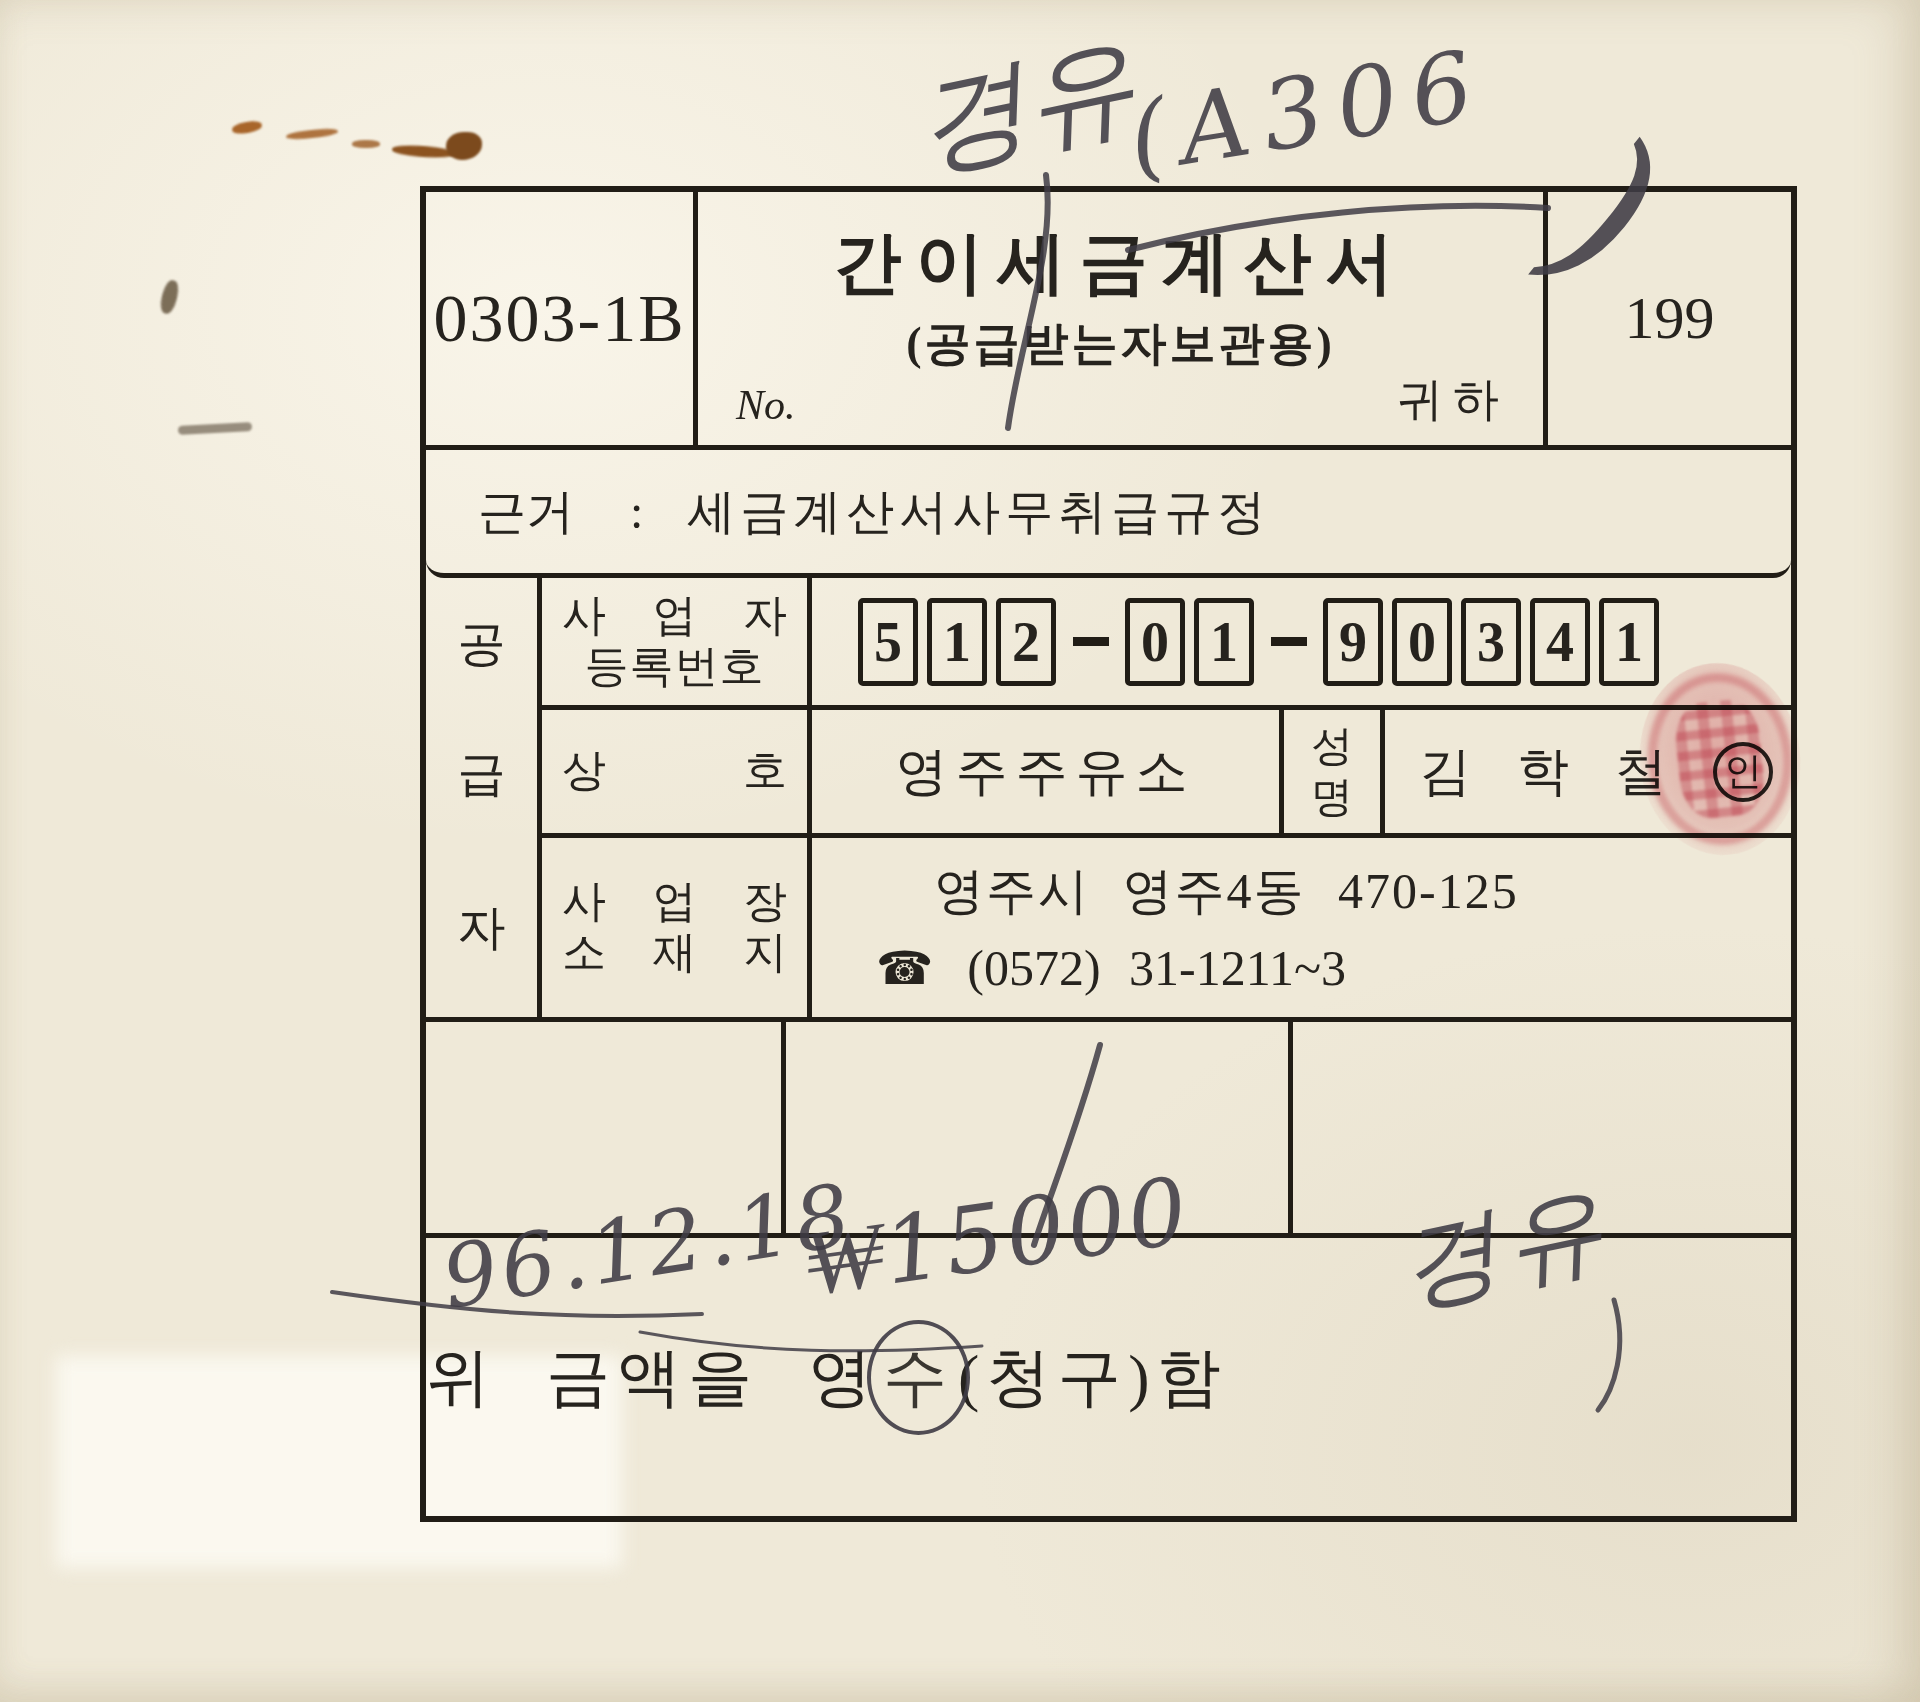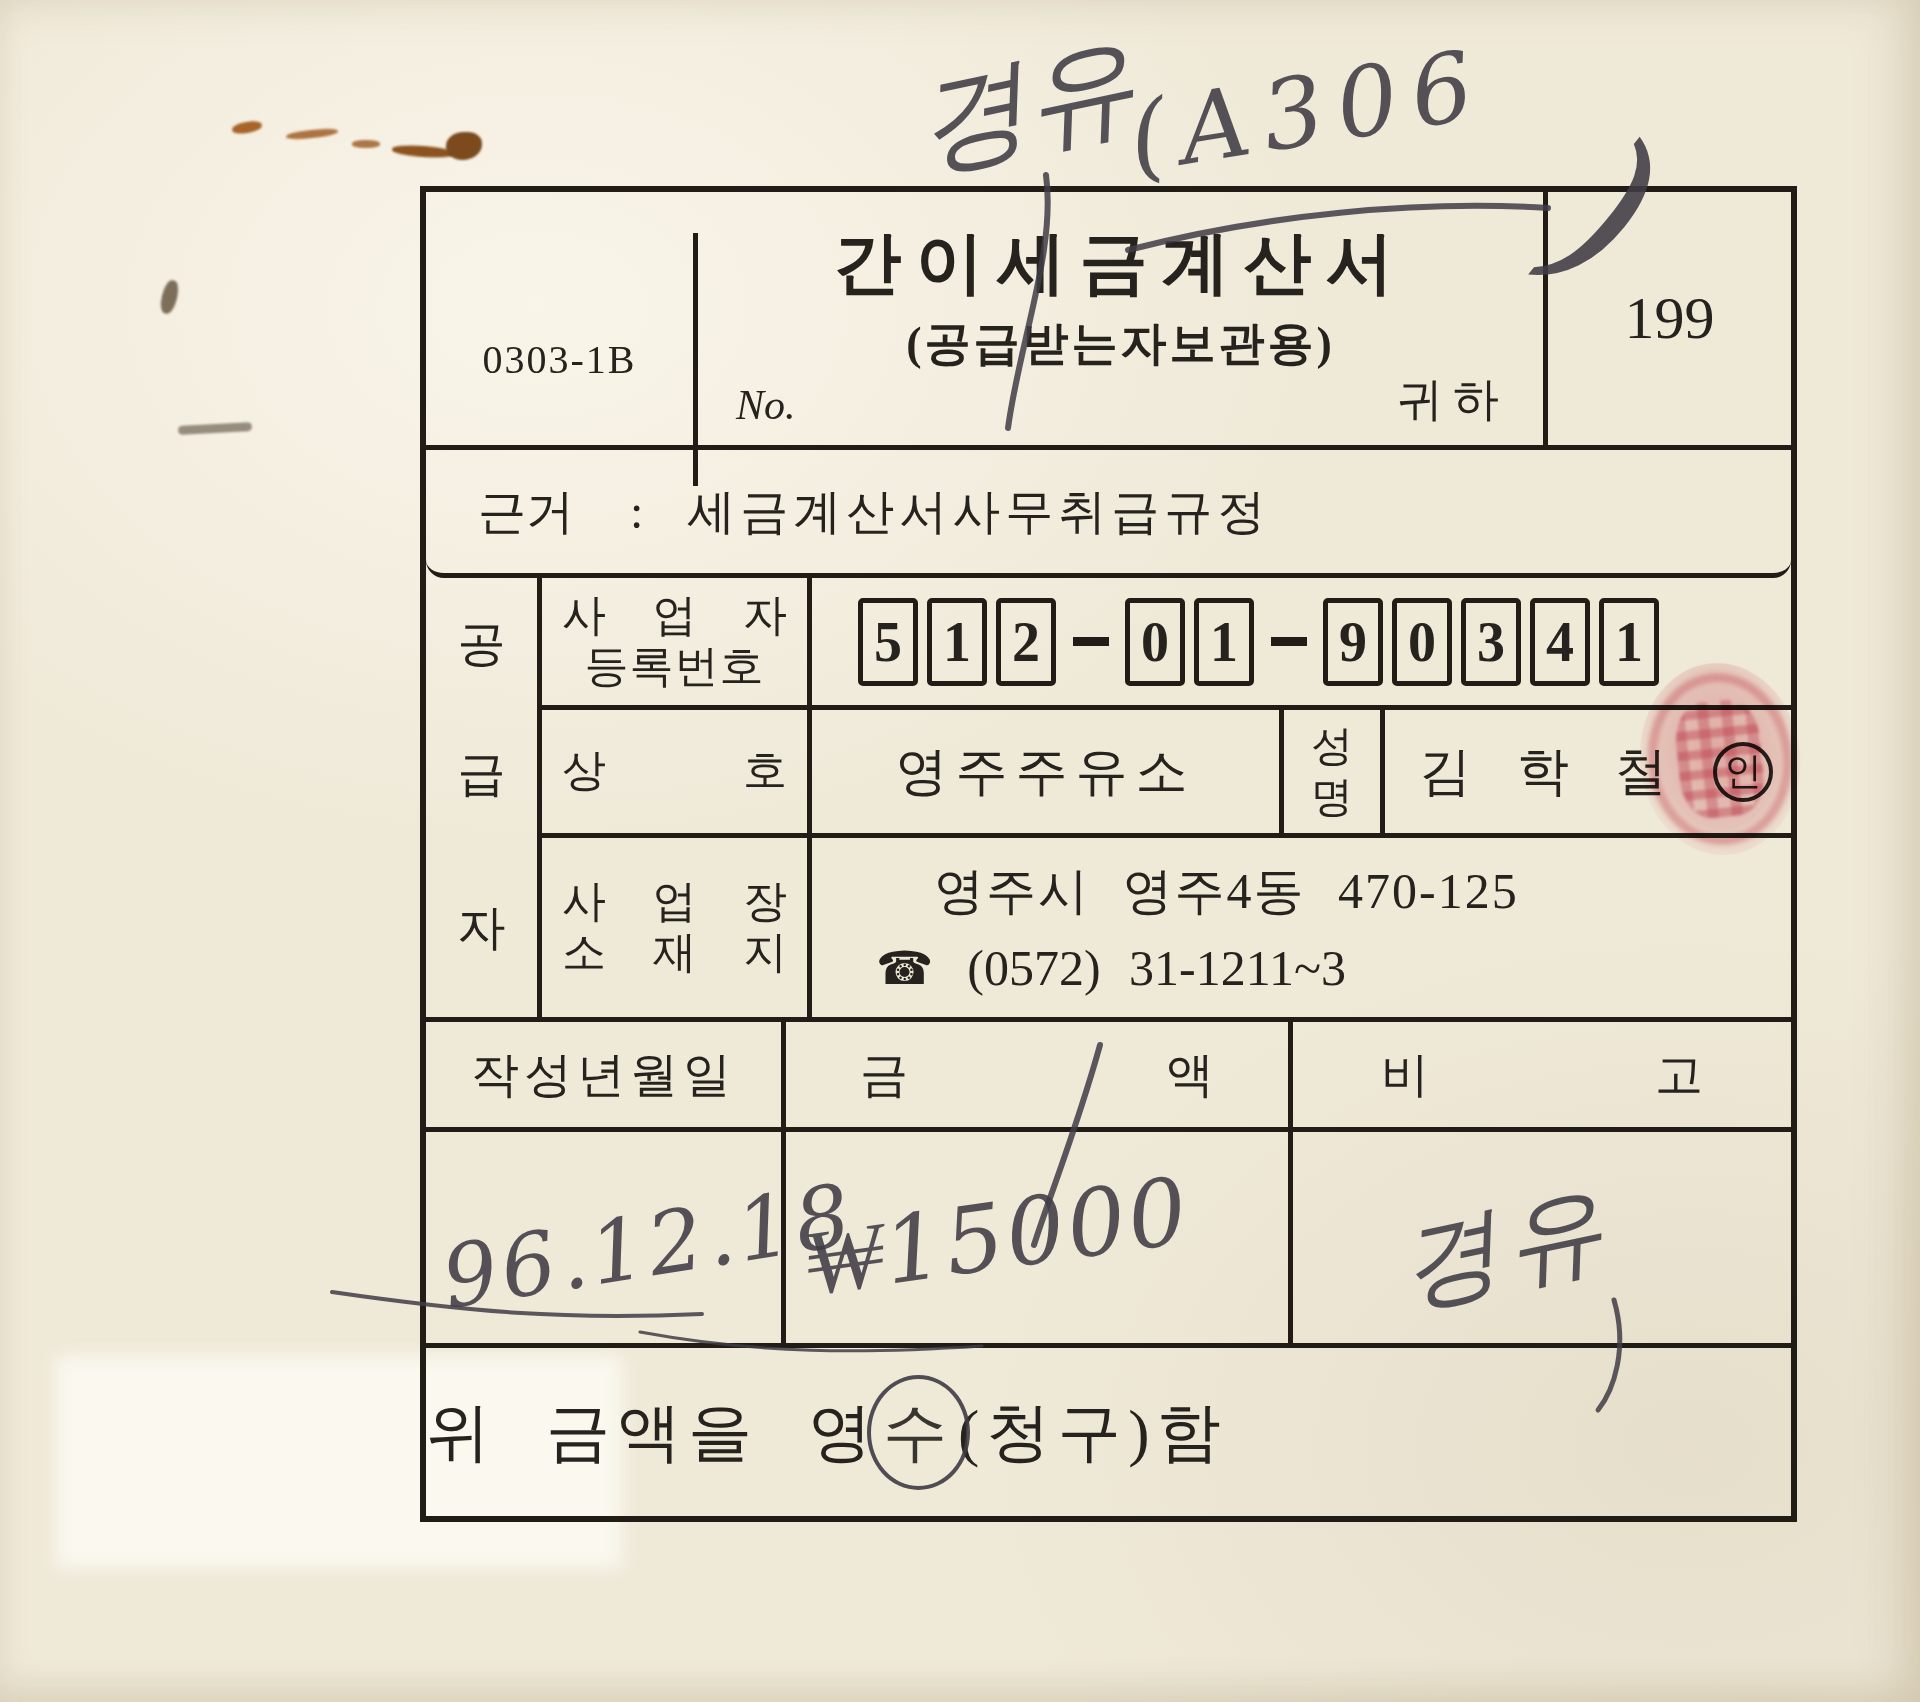--- a/index.html
+++ b/index.html
@@ -26,21 +26,21 @@
   .row{display:flex;border-bottom:5px solid var(--line);}
   .vr{border-right:5px solid var(--line);}
   .r1{height:258px;}
   .r2{height:128px;align-items:center;border-radius:18px;}
   .sect{height:444px;}
   .r6{height:110px;}
   .r7{height:216px;}
   .r8{flex:1;border-bottom:none;align-items:center;justify-content:flex-start;}
   .cell{position:relative;height:100%;}
   
-  .c-code{width:272px;display:flex;align-items:center;justify-content:center;font-size:40px;letter-spacing:2px;margin-top:41px;}
+  .c-code{width:272px;display:flex;align-items:center;justify-content:center;font-size:68px;letter-spacing:2px;}
   .c-title{width:850px;padding-top:18px;text-align:center;}
   .c-year{flex:1;display:flex;align-items:center;justify-content:center;font-size:60px;}
   .title-main{font-size:68px;font-weight:700;letter-spacing:14px;margin-top:8px;}
   .title-sub{font-size:46px;letter-spacing:3px;margin-top:4px;font-weight:bold;}
   .no-label{position:absolute;left:38px;bottom:16px;font-size:42px;font-style:italic;}
   .recipient{position:absolute;right:34px;bottom:14px;font-size:46px;letter-spacing:10px;}
   
   .basis{display:flex;align-items:center;width:100%;padding-left:52px;font-size:48px;}
   .basis .colon{margin:0 44px 0 56px;}
   .basis .txt{letter-spacing:5px;}
@@ -208,31 +208,20 @@
             <div class="addr-line2">
               <span class="phone-icon">☎</span>
               <span>(0572) 31-1211~3</span>
             </div>
           </div>
         </div>
 
       </div>
     </div>
 
-    <div class="row r6">
-      <div class="cell vr h-c1">작성년월일</div>
-      <div class="cell vr h-c2">
-        <span>금</span>
-        <span>액</span>
-      </div>
-      <div class="cell h-c3">
-        <span>비</span>
-        <span>고</span>
-      </div>
-    </div>
 
     <div class="row r7">
       <div class="cell vr v-c1"></div>
       <div class="cell vr v-c2"></div>
       <div class="cell v-c3"></div>
     </div>
 
     <div class="row r8">
       <div class="footer-text">
         <span>위 금액을 영</span>

